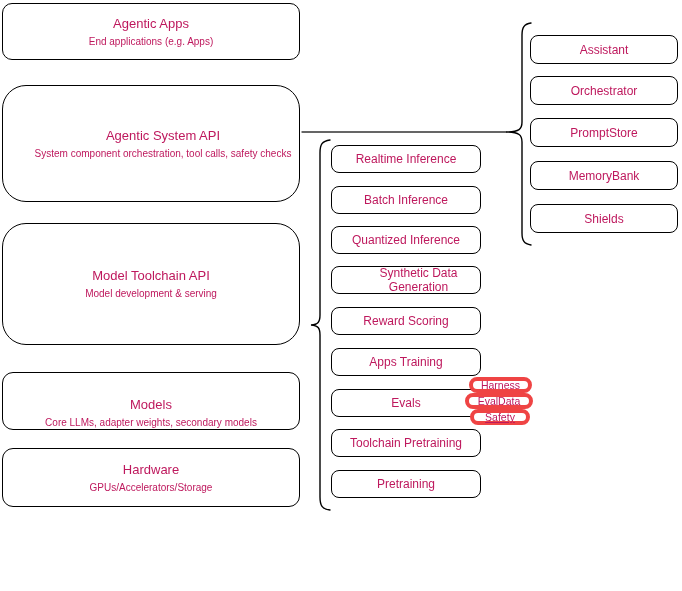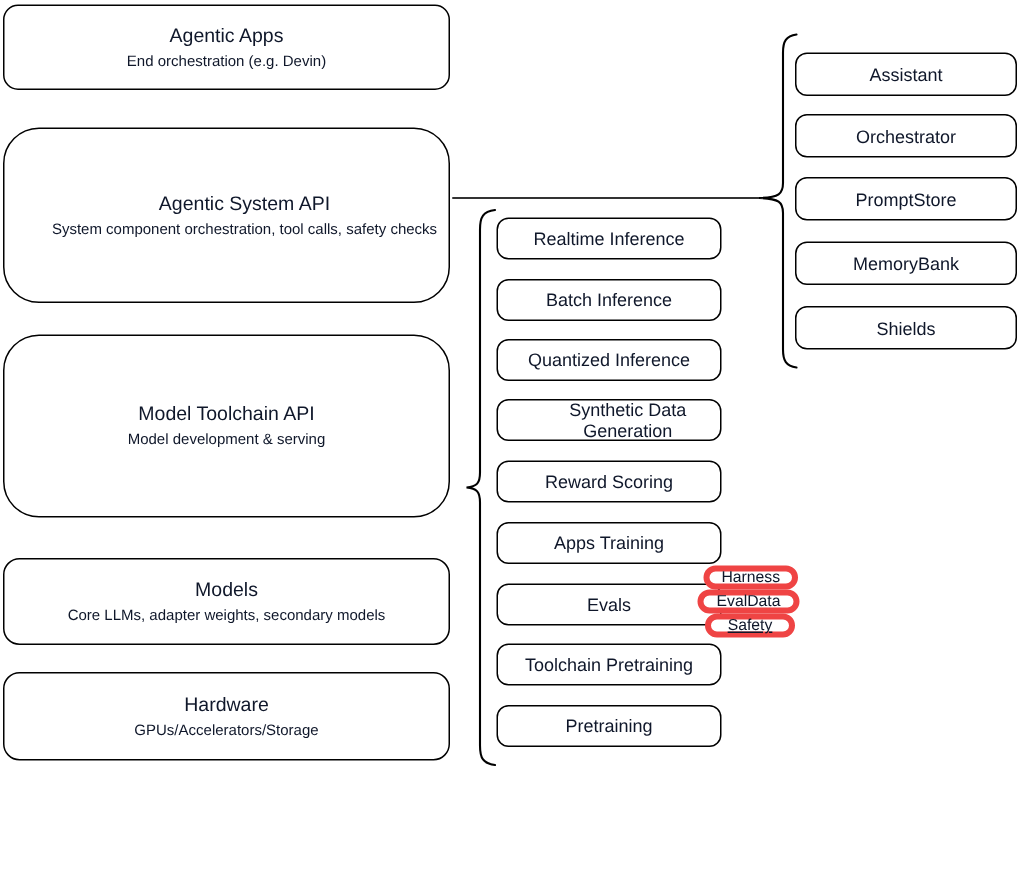--- a/index.html
+++ b/index.html
@@ -1,21 +1,21 @@
 <!DOCTYPE html>
 <html><head>
 <meta charset="utf-8">
 <style>
   html,body{margin:0;padding:0;background:#ffffff;}
   #canvas{
     position:relative;
     width:682px;height:591px;
     background:#ffffff;
     font-family:"Liberation Sans",sans-serif;
-    color:#0f172a;
+    color:#be185d;
     overflow:hidden;
   }
   .box{
     position:absolute;
     box-sizing:border-box;
     background:#fff;
     border:1px solid #000;
     display:flex;
     flex-direction:column;
     align-items:center;
@@ -50,34 +50,34 @@
 <div id="canvas">
 
   <svg id="connector-layer" width="682" height="591" viewBox="0 0 682 591">
     <path d="M302,132 L506,132" stroke="#333333" stroke-width="1.3" fill="none" stroke-linecap="round"></path>
     <path d="M330,140 C322,141 320,144.5 320,153 L320,315 C320,322 318,324.5 311,325 C318,325.5 320,328 320,335 L320,497 C320,505.5 322,509 330,510" stroke="#000000" stroke-width="1.4" fill="none" stroke-linecap="round"></path>
     <path d="M531,23 C524,24 522,27.5 522,35 L522,122 C522,129 519.5,131.8 506,132 C519.5,132.3 522,135 522,142 L522,233 C522,240.5 524,244 531,245" stroke="#000000" stroke-width="1.4" fill="none" stroke-linecap="round"></path>
   </svg>
 
   <div class="box stack-box" style="top:3px;height:57px;border-radius:10px;">
     <div class="title">Agentic Apps</div>
-    <div class="subtitle">End orchestration (e.g. Devin)</div>
+    <div class="subtitle">End applications (e.g. Apps)</div>
   </div>
 
   <div class="box stack-box" style="top:85px;height:117px;border-radius:24px;padding-left:24px;">
     <div class="title">Agentic System API</div>
     <div class="subtitle">System component orchestration, tool calls, safety checks</div>
   </div>
 
   <div class="box stack-box" style="top:223px;height:122px;border-radius:24px;">
     <div class="title">Model Toolchain API</div>
     <div class="subtitle">Model development &amp; serving</div>
   </div>
 
-  <div class="box stack-box" style="top:372px;height:58px;border-radius:11px;">
+  <div class="box stack-box" style="top:372px;height:58px;border-radius:11px;justify-content:flex-end;">
     <div class="title">Models</div>
     <div class="subtitle">Core LLMs, adapter weights, secondary models</div>
   </div>
 
   <div class="box stack-box" style="top:448px;height:59px;border-radius:11px;">
     <div class="title">Hardware</div>
     <div class="subtitle">GPUs/Accelerators/Storage</div>
   </div>
 
 

